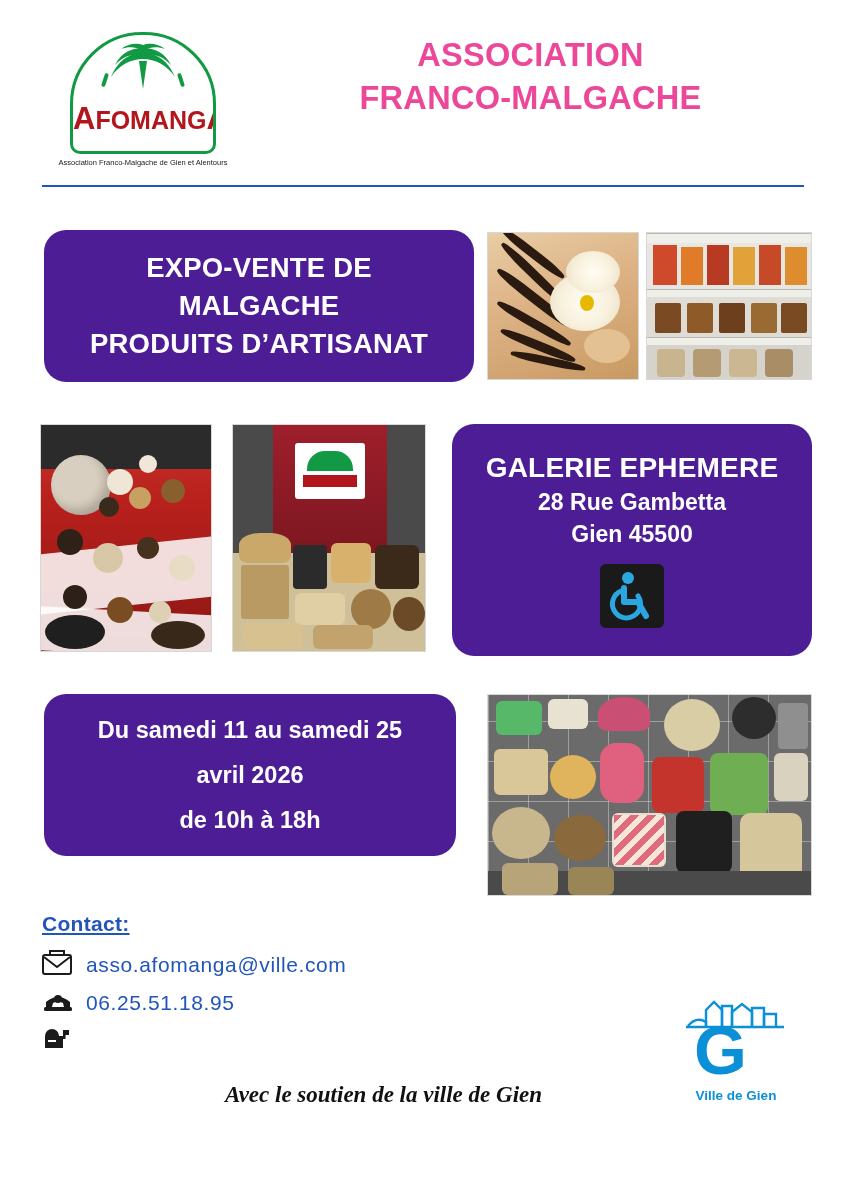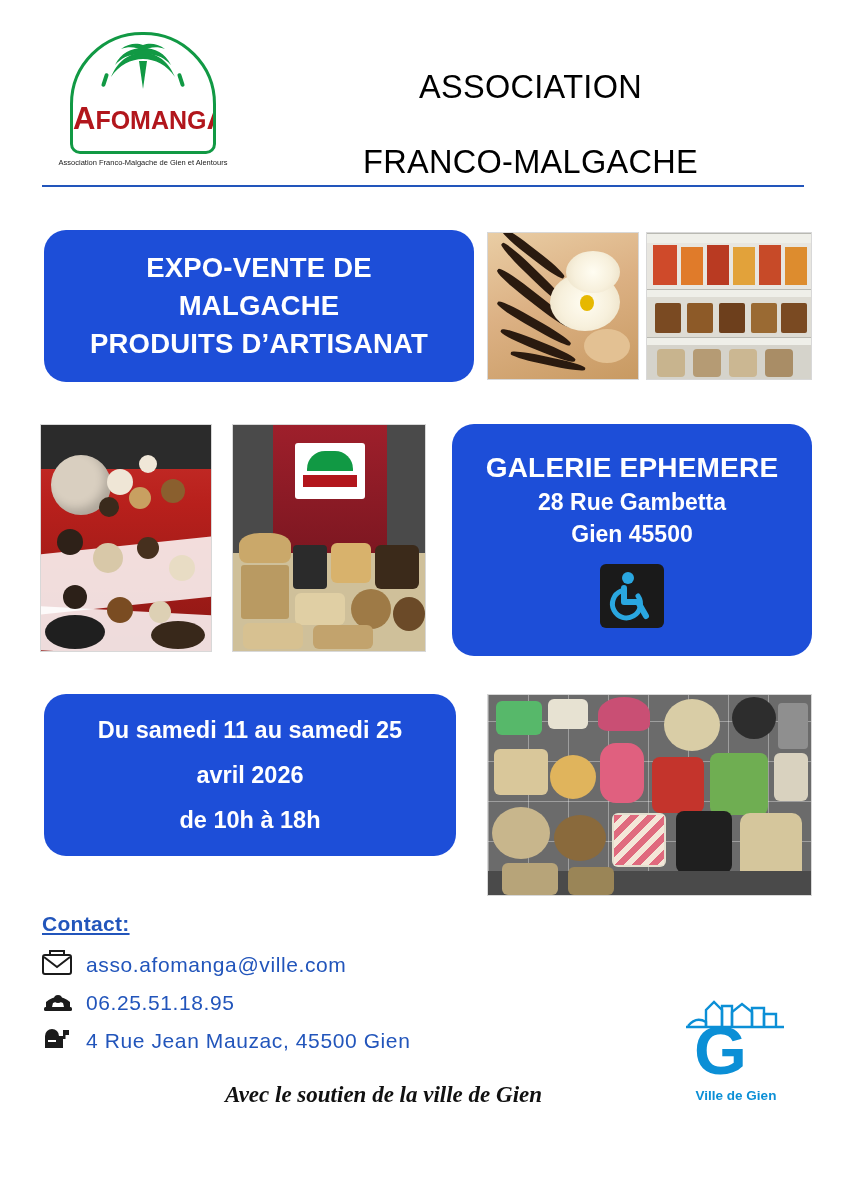--- a/index.html
+++ b/index.html
@@ -82,41 +82,40 @@
 
   .title-block {
     position: absolute;
     left: 215px;
     right: 0;
     top: 8px;
     text-align: center;
   }
   .title-line {
     font-family: "Liberation Sans", sans-serif;
-    font-weight: normal;
+    font-weight: bold;
     font-size: 32.5px;
     line-height: 43px;
-    color: #000000;
+    color: #ec4899;
     letter-spacing: 0.3px;
     white-space: nowrap;
-    margin-top: 32px;
   }
   .header-rule {
     position: absolute;
     left: 42px;
     right: 42px;
     top: 185px;
     height: 2px;
     background: #2255bb;
   }
 
   
   .green {
     position: absolute;
-    background: #1d4ed8;
+    background: #4c1d95;
     border-radius: 22px;
     color: #ffffff;
     box-sizing: border-box;
   }
 
   .panel-expo {
     left: 44px;
     top: 230px;
     width: 430px;
     height: 152px;
@@ -506,21 +505,20 @@
     <div class="contact-row">
       <div class="contact-ico">
         <svg width="28" height="28" viewBox="0 0 28 28">
           <path d="M3 10 a7 7 0 0 1 14 0 v12 H3 Z" fill="#1b1b1b"></path>
           <rect x="17" y="10" width="4" height="12" fill="#1b1b1b"></rect>
           <rect x="21" y="4" width="2.5" height="9" fill="#1b1b1b"></rect>
           <rect x="21" y="4" width="6" height="5" fill="#1b1b1b"></rect>
           <rect x="6" y="14" width="8" height="2" fill="#fff"></rect>
         </svg>
       </div>
-      <div>4 Rue Jean Mauzac, 45500 Gien</div>
     </div>
   </div>
 
   <div class="support">Avec le soutien de la ville de Gien</div>
 
   <div class="ville">
     <svg class="ville-skyline" width="100" height="34" viewBox="0 0 100 34">
       <g fill="none" stroke="#0b8fd6" stroke-width="2.4">
         <path d="M2 30 Q10 20 20 26 L20 30"></path>
         <path d="M20 30 L20 14 L28 6 L36 14 L36 30"></path>

